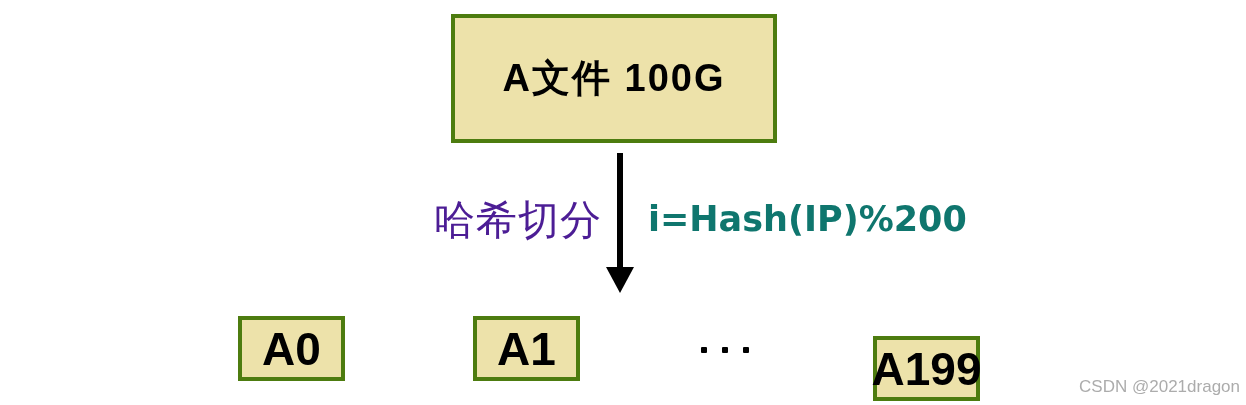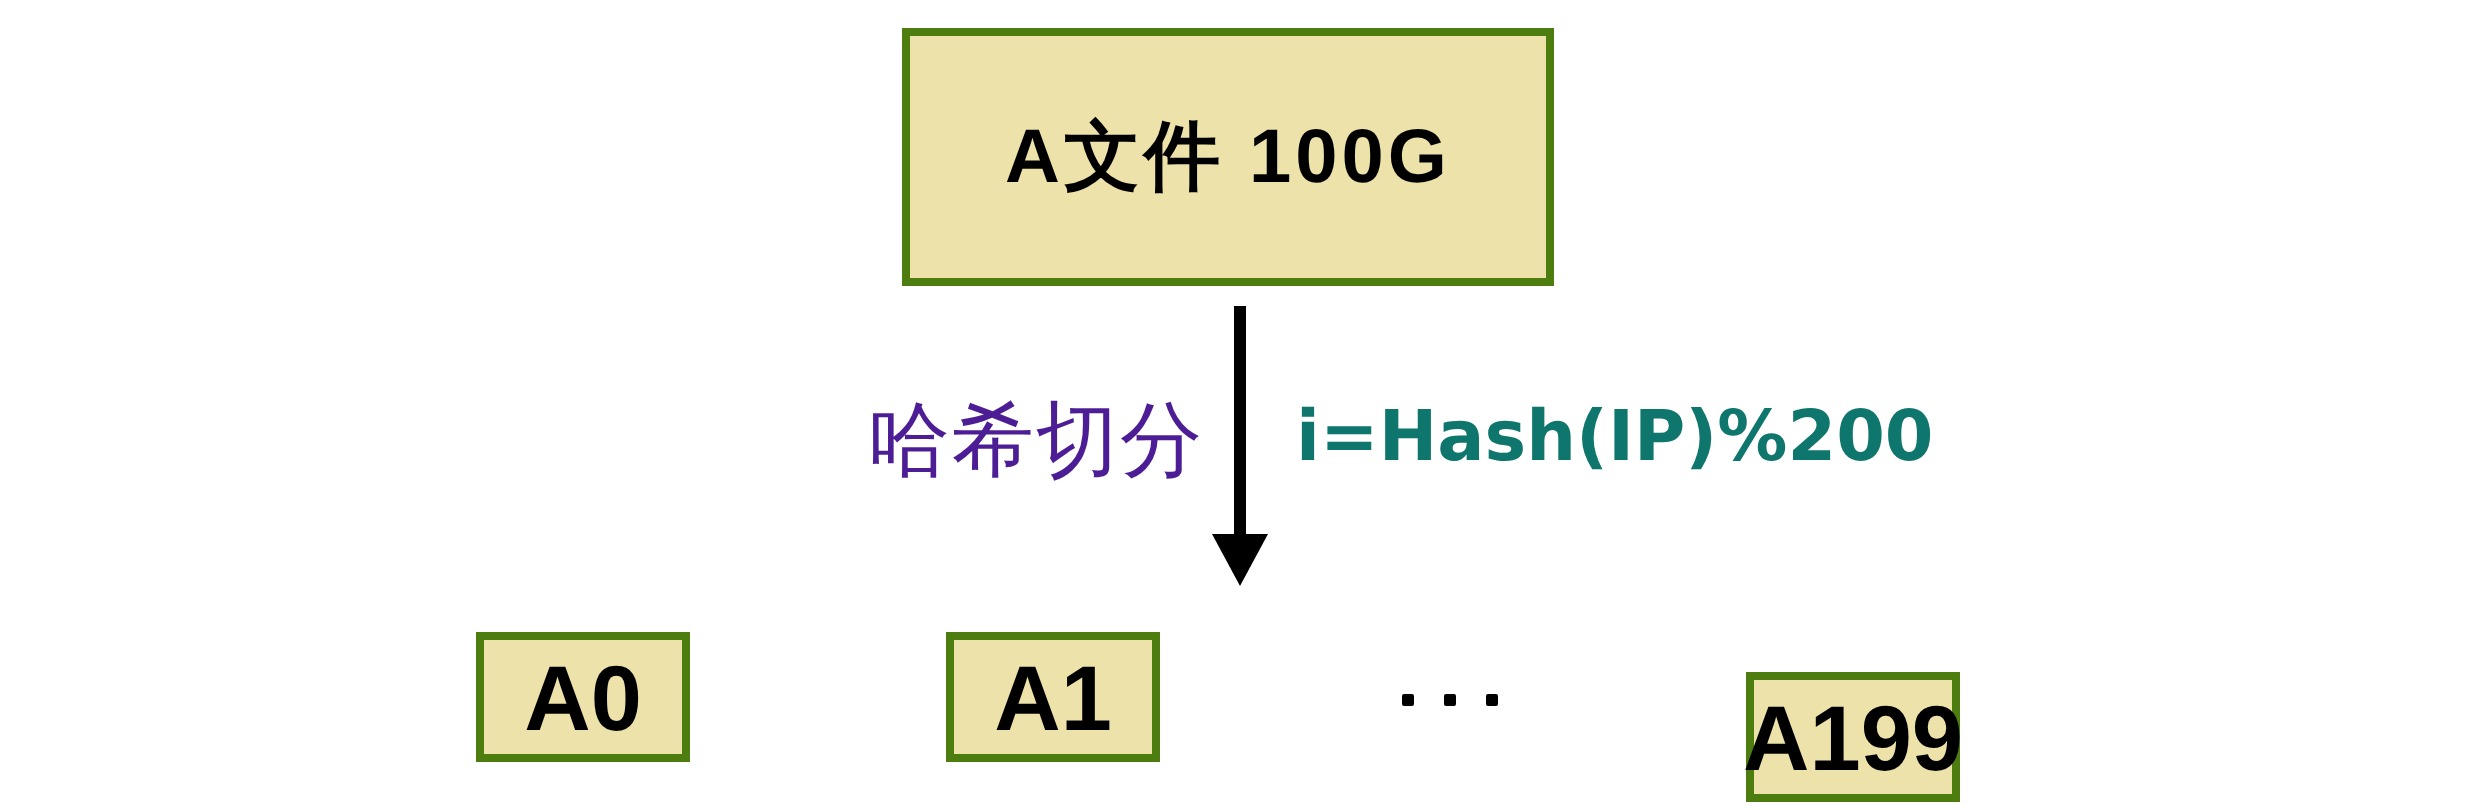--- a/index.html
+++ b/index.html
@@ -127,14 +127,15 @@
   <div class="dots">
     <div class="dot"></div>
     <div class="dot"></div>
     <div class="dot"></div>
   </div>
 
   <div class="node-box out-box a199">
     <span>A199</span>
   </div>
 
+  <div class="watermark">CSDN @2021dragon</div>
 
 </div>
 
 </body></html>

